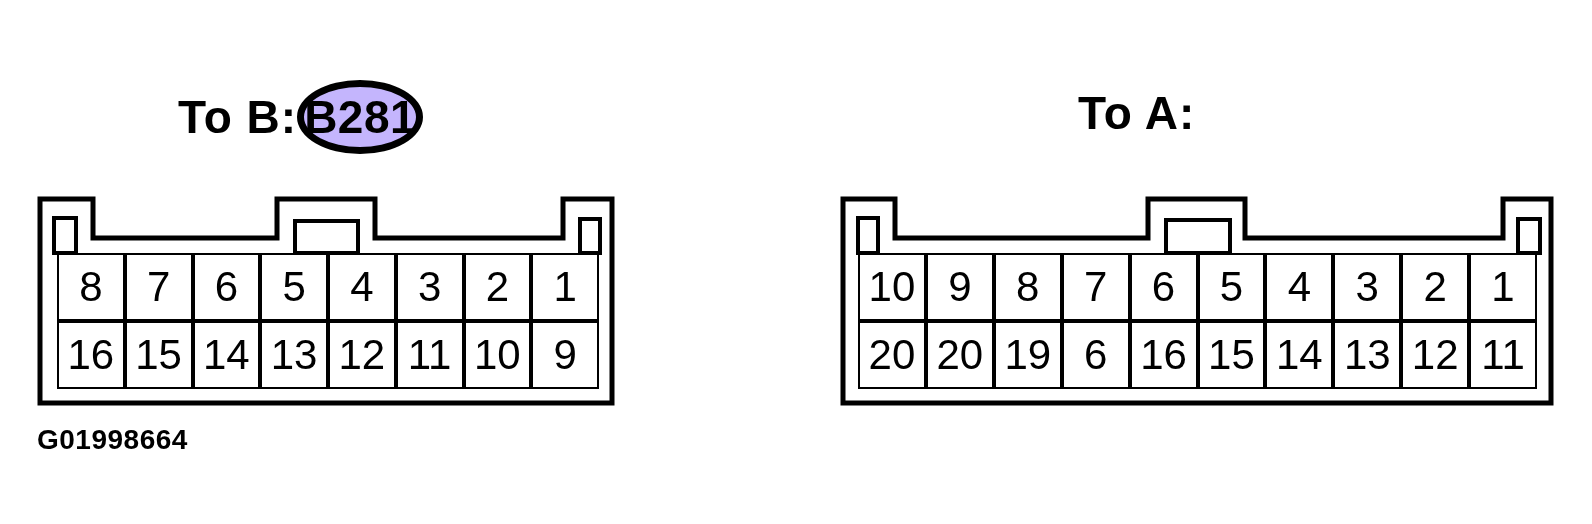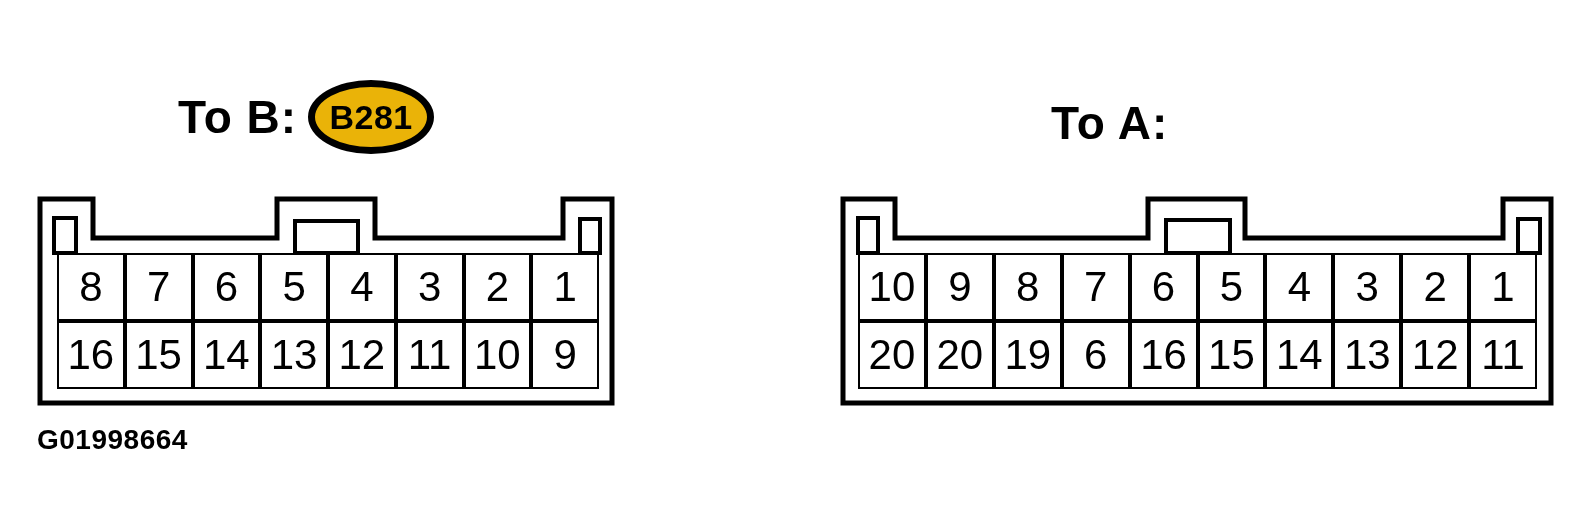--- a/index.html
+++ b/index.html
@@ -14,41 +14,40 @@
     background: #ffffff;
     font-family: "Liberation Sans", sans-serif;
     color: #000;
     overflow: hidden;
   }
   
   .conn-label {
     position: absolute;
     display: flex;
     align-items: center;
-    gap: 11px;
     height: 74px;
   }
   .conn-label .prefix {
     font-size: 46px;
     font-weight: 700;
     letter-spacing: 1px;
     white-space: nowrap;
   }
   .id-oval {
     display: inline-flex;
     align-items: center;
     justify-content: center;
     width: 112px;
     height: 60px;
     border: 7px solid #000;
     border-radius: 50%;
-    font-size: 34px;
+    font-size: 46px;
     font-weight: 700;
     letter-spacing: 0.5px;
-    background: #eab308;
+    background: #c4b5fd;
   }
   
   .housing {
     position: absolute;
   }
   
   .pin-grid {
     position: absolute;
     display: grid;
     grid-template-rows: 1fr 1fr;
@@ -106,21 +105,21 @@
     <div class="pin-cell">16</div>
     <div class="pin-cell">15</div>
     <div class="pin-cell">14</div>
     <div class="pin-cell">13</div>
     <div class="pin-cell">12</div>
     <div class="pin-cell">11</div>
     <div class="pin-cell">10</div>
     <div class="pin-cell">9</div>
   </div>
 
-  <div class="conn-label" style="left:1051px; top:76px;align-items:flex-end;">
+  <div class="conn-label" style="left:1078px; top:76px;">
     <span class="prefix">To A:</span>
   </div>
 
   <svg class="housing" style="left:840px; top:195px;" width="714" height="212" viewBox="0 0 714 212">
 
     <path d="M 3,208 L 3,4 L 55,4 L 55,43 L 308,43 L 308,4 L 405,4 L 405,43 L 663,43 L 663,4 L 711,4 L 711,208 Z" fill="#ffffff" stroke="#000000" stroke-width="5" stroke-linejoin="miter"></path>
 
     <rect x="18" y="23" width="20" height="35" fill="#ffffff" stroke="#000000" stroke-width="4"></rect>
     <rect x="326" y="25" width="64" height="33" fill="#ffffff" stroke="#000000" stroke-width="4"></rect>
     <rect x="678" y="24" width="22" height="34" fill="#ffffff" stroke="#000000" stroke-width="4"></rect>

